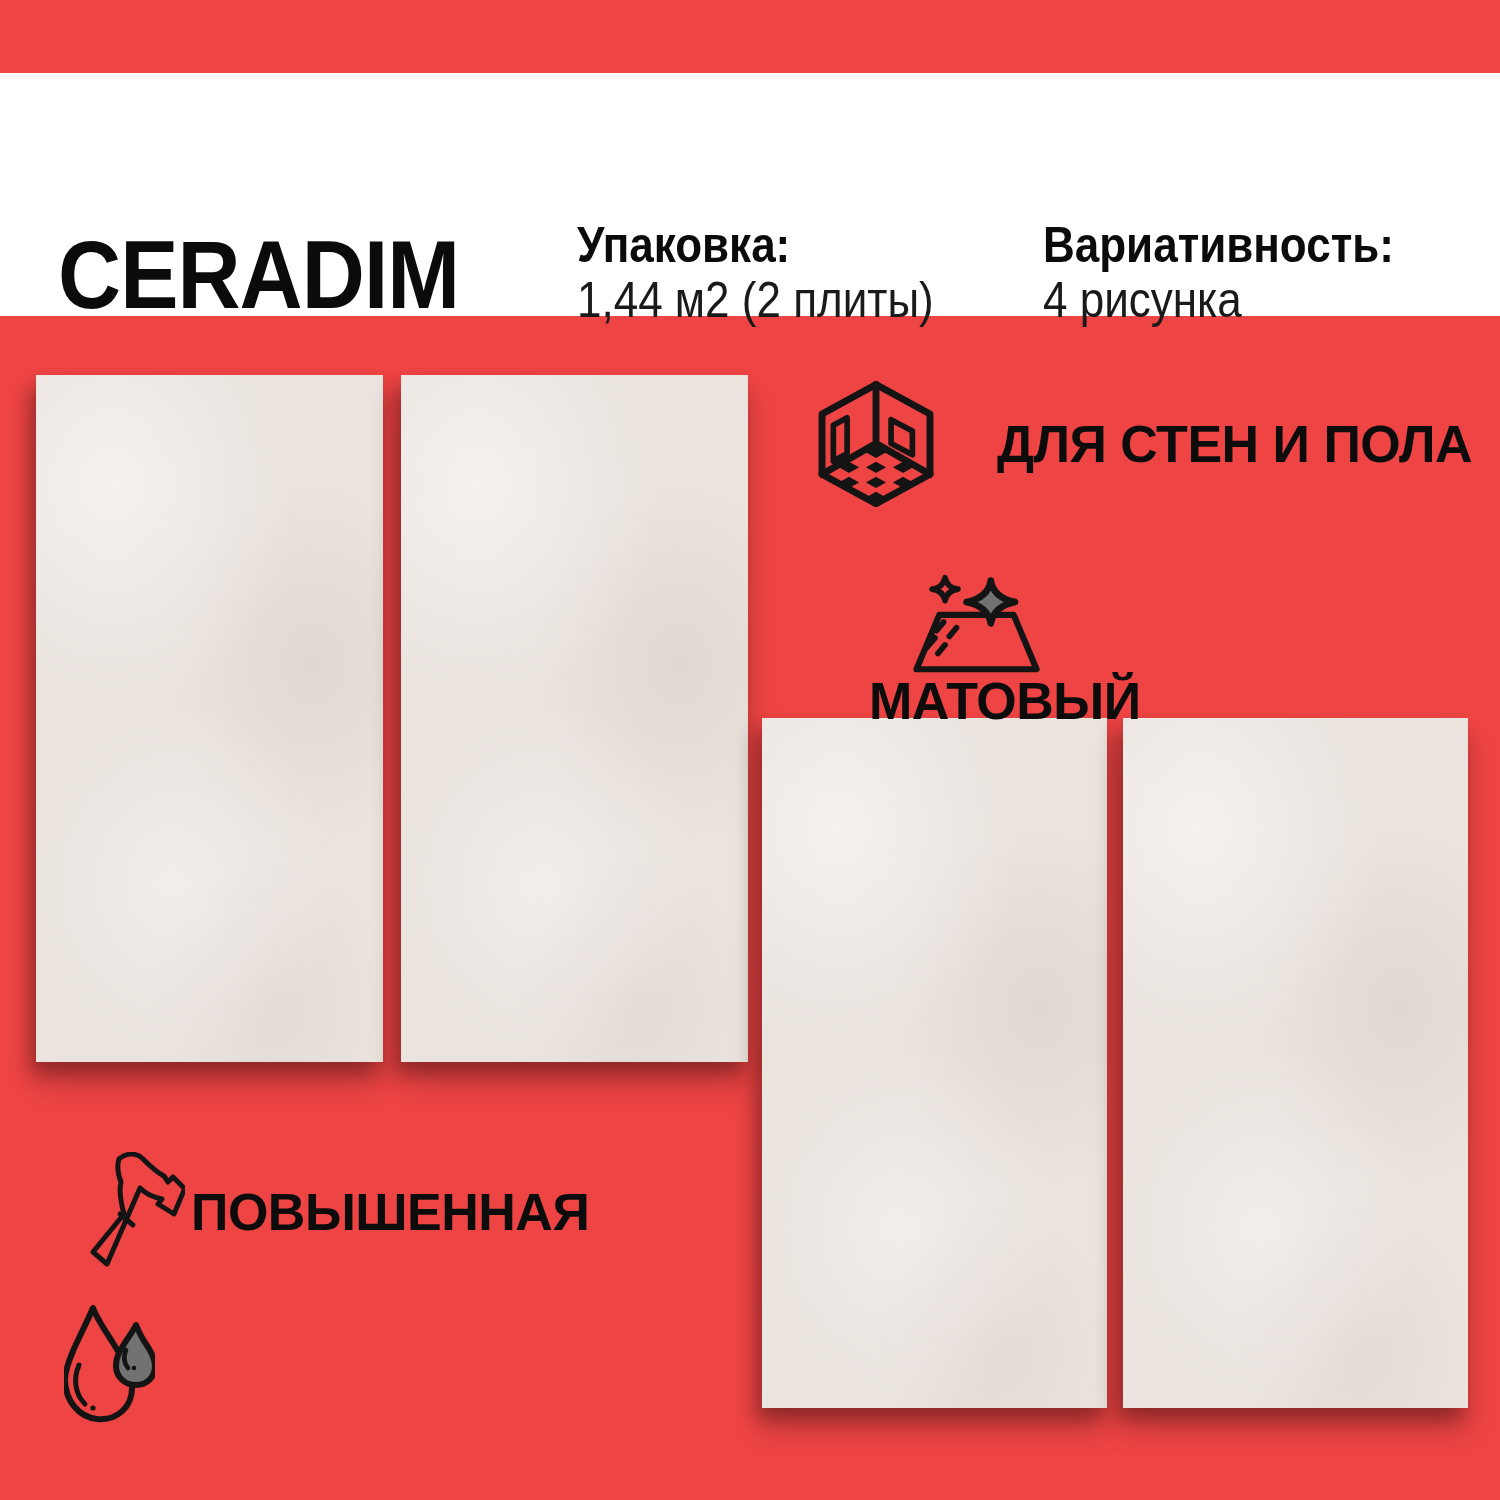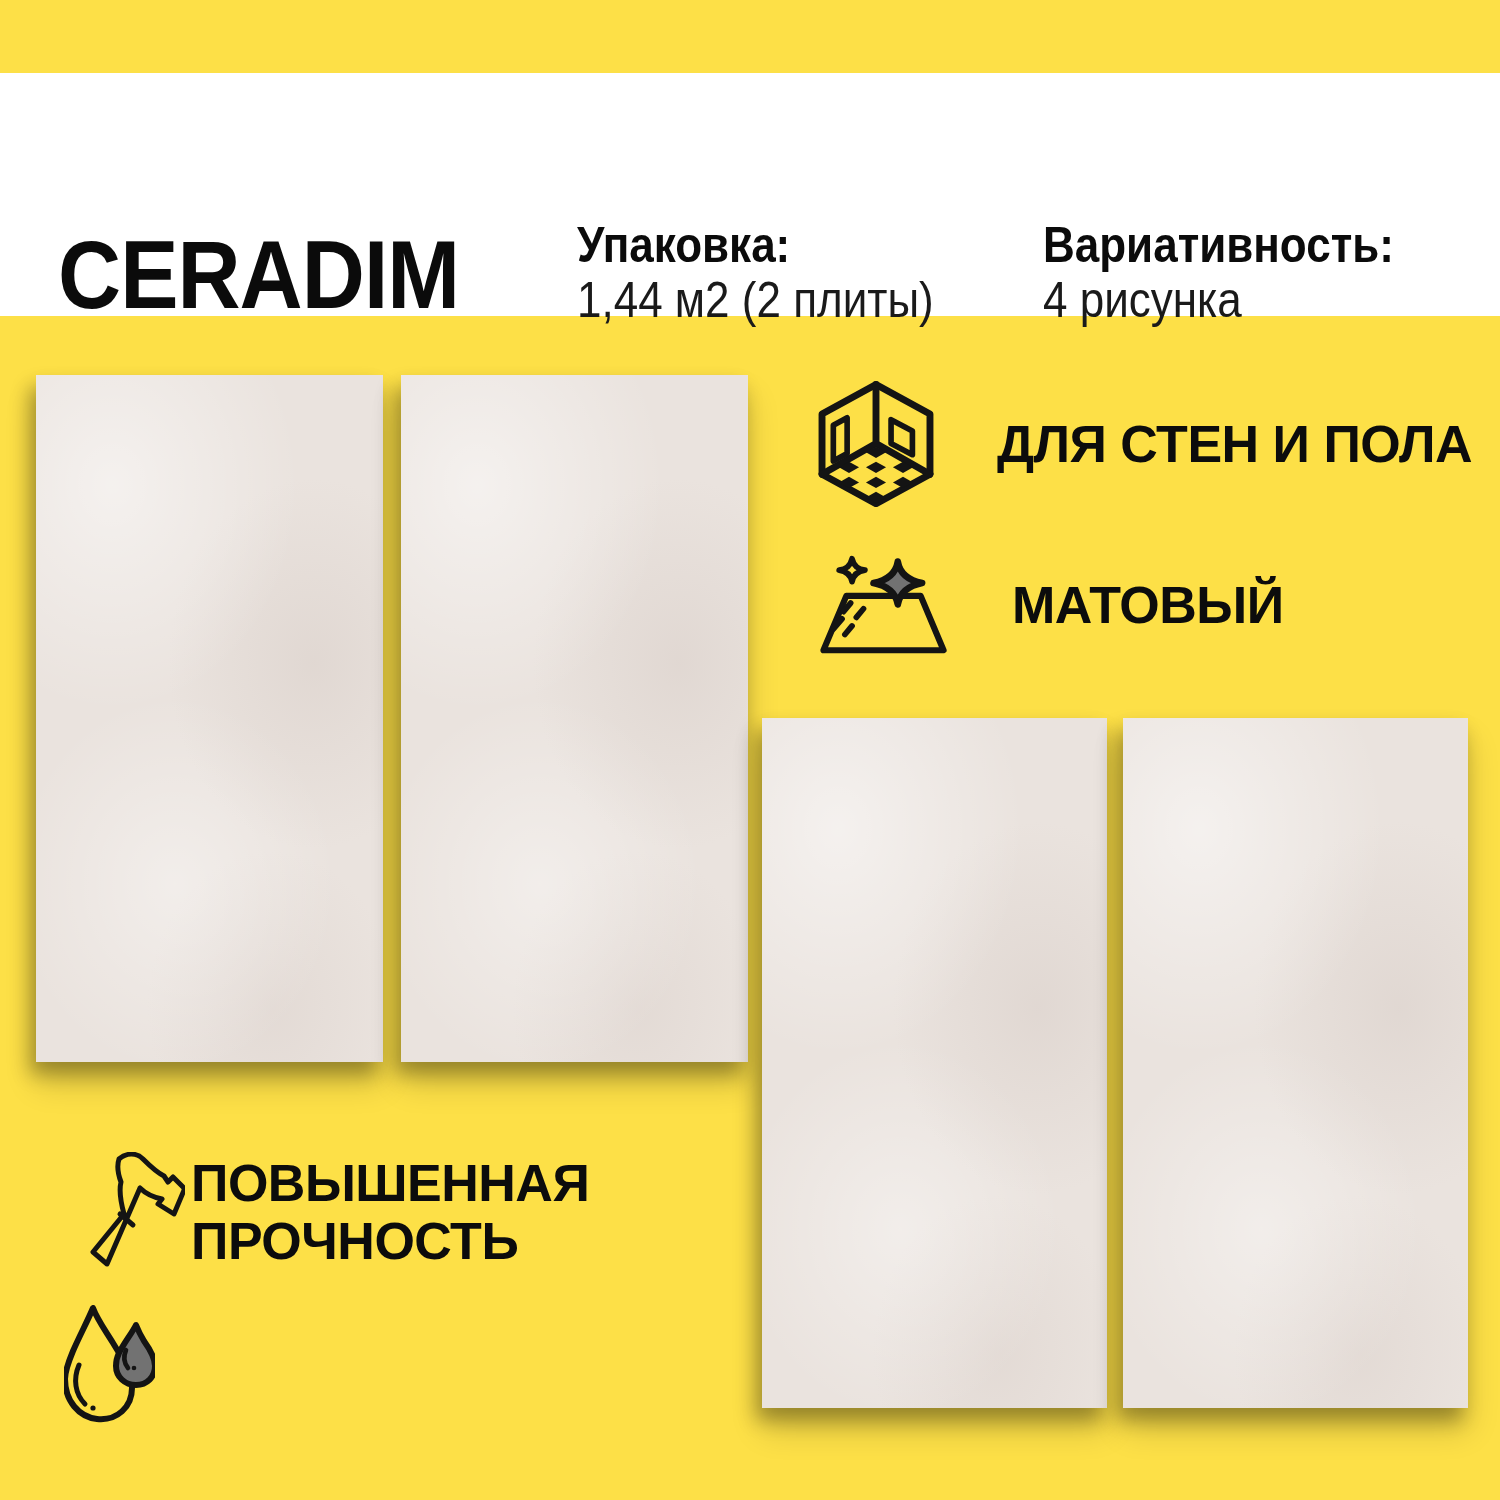--- a/index.html
+++ b/index.html
@@ -1,17 +1,17 @@
 <!DOCTYPE html>
 <html><head>
 <meta charset="utf-8">
 <style>
   html,body{margin:0;padding:0;}
   body{width:1500px;height:1500px;overflow:hidden;font-family:"Liberation Sans",sans-serif;}
-  .canvas{position:relative;width:1500px;height:1500px;background:#fde047;}
+  .canvas{position:relative;width:1500px;height:1500px;background:#ef4444;}
 
   
   .white-band{position:absolute;left:0;top:73px;width:1500px;height:243px;background:#ffffff;}
   .brand{position:absolute;left:58px;top:153px;font-size:97px;font-weight:700;letter-spacing:-1px;
          color:#0b0b0b;line-height:97px;transform:scaleX(0.90);transform-origin:left top;white-space:nowrap;}
   .spec{position:absolute;top:145px;transform:scaleX(0.88);transform-origin:left top;white-space:nowrap;}
   .spec .lbl{font-size:50px;font-weight:700;color:#0b0b0b;line-height:55px;}
   .spec .val{font-size:50px;font-weight:400;color:#1a1a1a;line-height:55px;}
   #spec-pack{left:577px;}
   #spec-var{left:1043px;}
@@ -28,21 +28,21 @@
   #tile-2{left:401px;top:375px;width:347px;height:687px;}
   #tile-3{left:762px;top:718px;width:345px;height:690px;}
   #tile-4{left:1123px;top:718px;width:345px;height:690px;}
 
   
   .feature{position:absolute;display:flex;align-items:center;}
   .feature .txt{font-weight:700;color:#0c0c0c;font-size:52px;line-height:52px;letter-spacing:-0.5px;white-space:nowrap;}
   .feature .txt.two{line-height:58px;}
   #feat-walls{left:817px;top:380px;height:127px;}
   #feat-walls .txt{margin-left:62px;}
-  #feat-matte{left:812px;top:552px;height:105px;}
+  #feat-matte{left:812px;top:572px;height:105px;flex-direction:column;}
   #feat-matte .txt{margin-left:57px;}
   #feat-strength{left:88px;top:1136px;height:152px;}
   #feat-strength .txt{margin-left:6px;}
   #feat-water{left:64px;top:1302px;height:124px;}
   #feat-water .txt{margin-left:50px;}
   .ic{flex:0 0 auto;display:block;}
 </style>
 </head>
 <body>
 
@@ -104,21 +104,21 @@
                C60 12 68 20 76 24
                L80 30 L85 25
                L95 35 Q97 37 95.5 39.5
                L86 62 L70 52 L74 47
                C64 45 57 41 52 36
                L19 112 L5 100 L36 62
                C33 51 30.5 40 33 30
                C30 22 29 13 31 7 Z"></path>
       <path d="M32 62 L45 73"></path>
     </svg>
-    <div class="txt two"><span>ПОВЫШЕННАЯ</span><br><span>ПРОЧНОСТЬ</span></div>
+    <div class="txt two"><span>ПОВЫШЕННАЯ</span><br></div>
   </div>
 
   <div class="feature" id="feat-water">
     <svg class="ic" width="91" height="118" viewBox="0 0 91 118" fill="none" stroke="#141414" stroke-width="6" stroke-linejoin="round" stroke-linecap="round">
       <path d="M29 3
                C24 15 16 30 9 46
                C4 58 1 66 1 74
                C1 96 15 112 33 114
                C53 116 68 102 68 83
                C68 70 59 54 49 38

